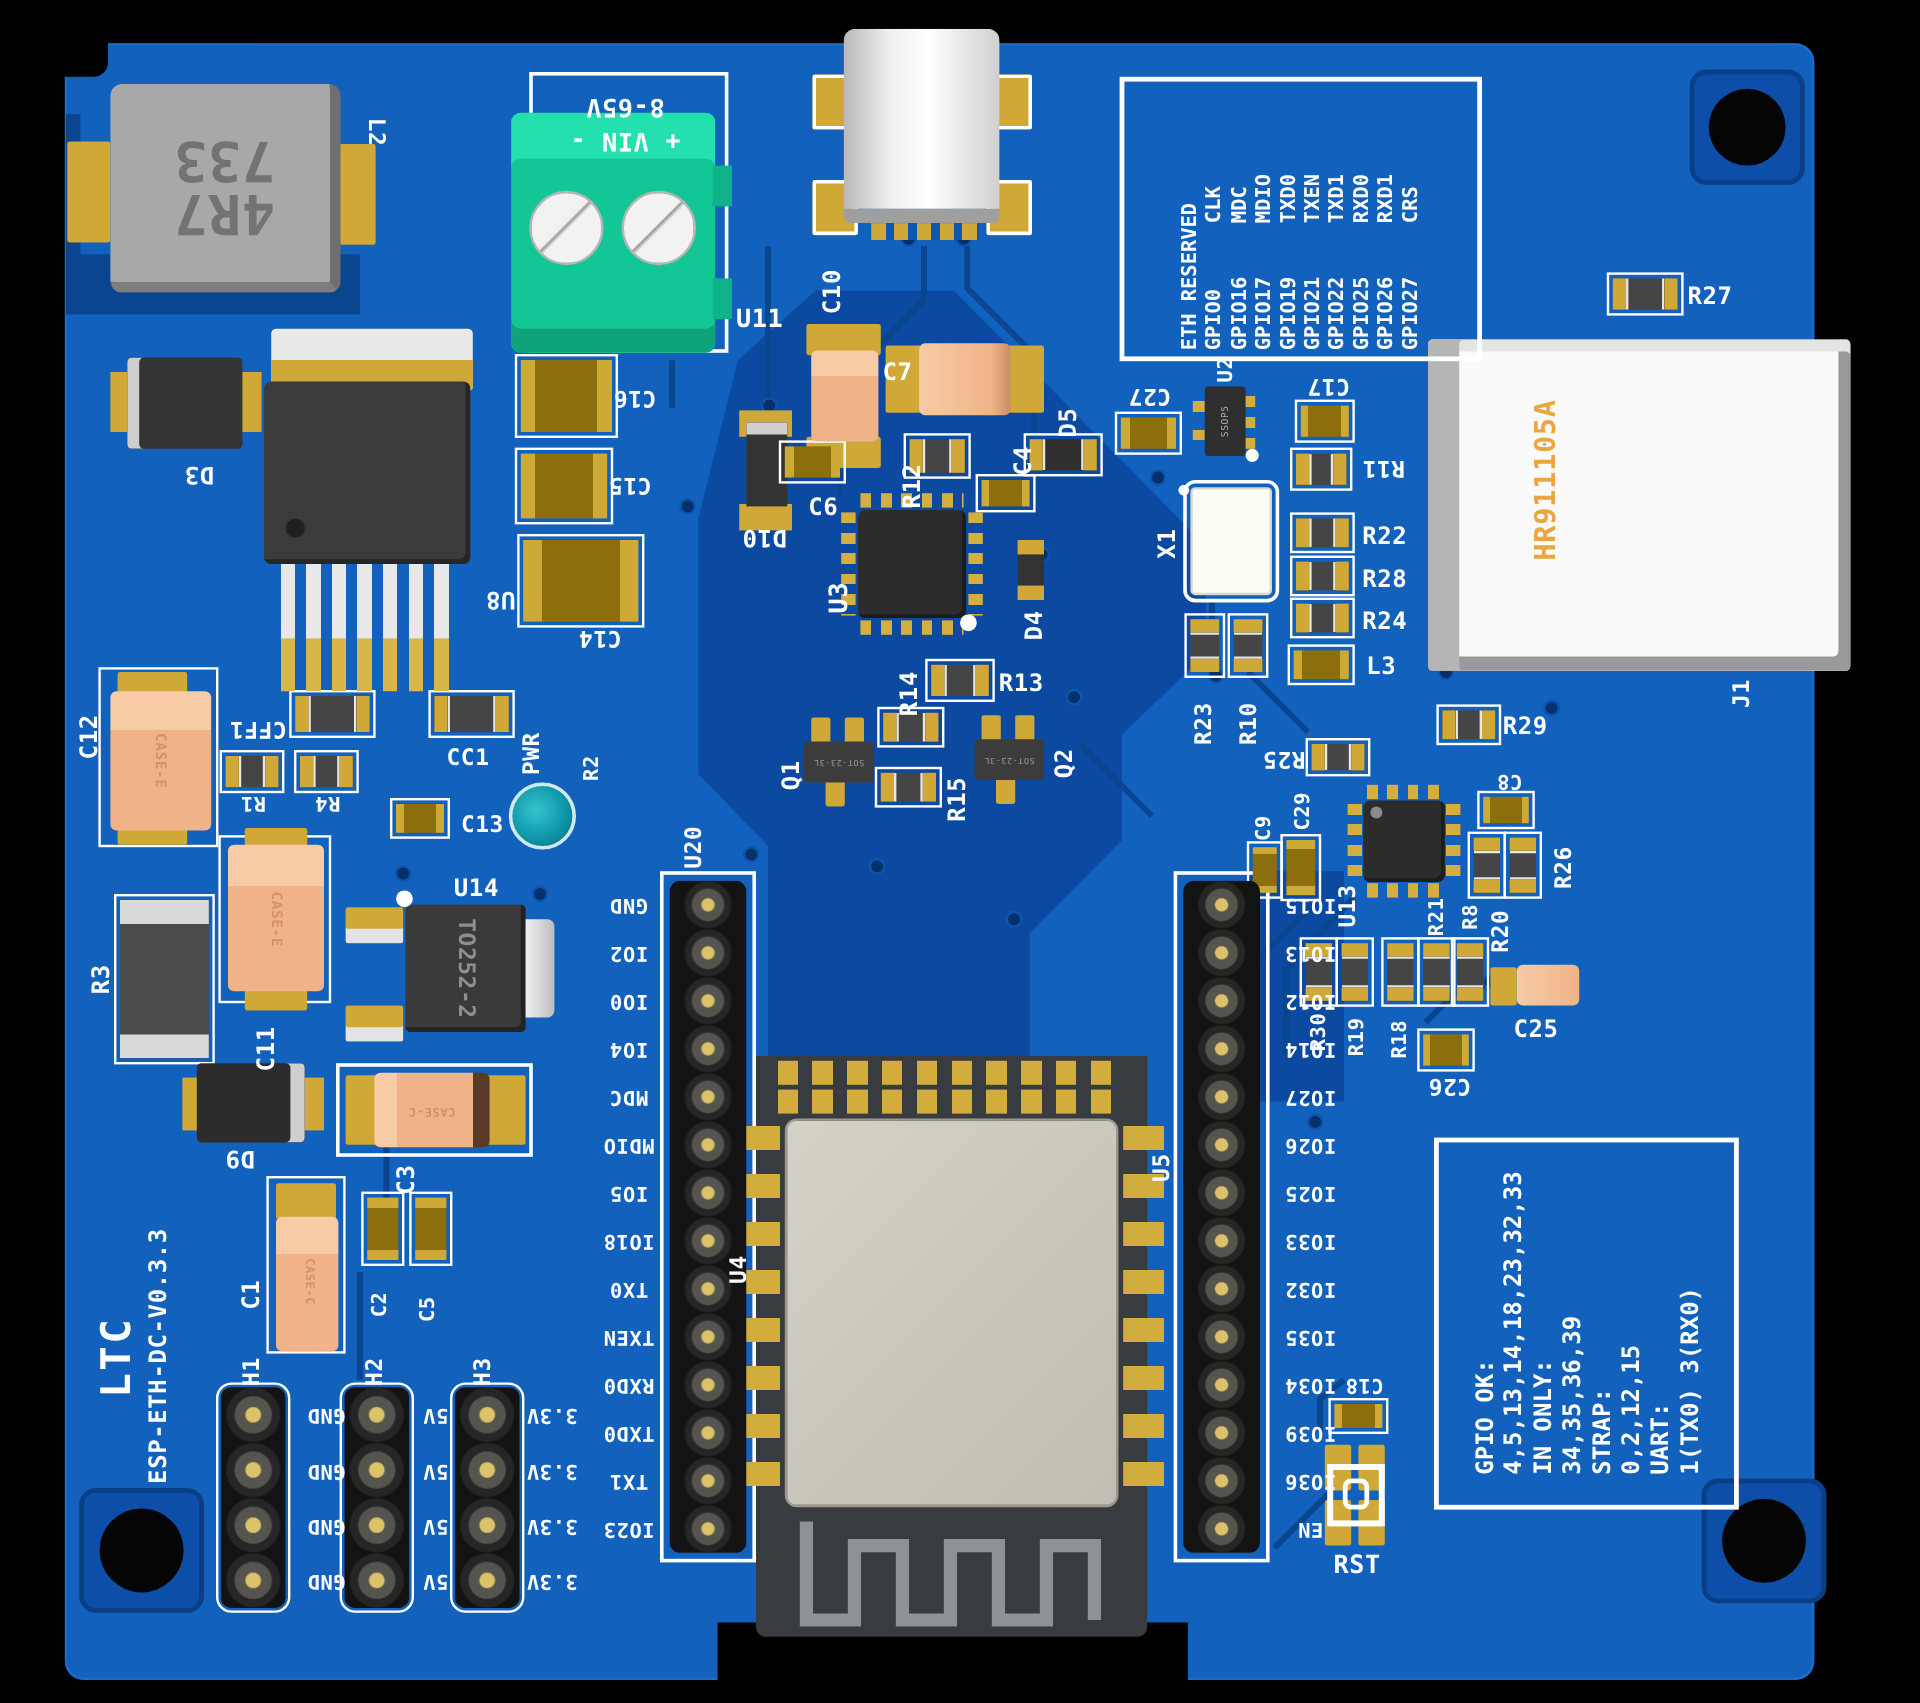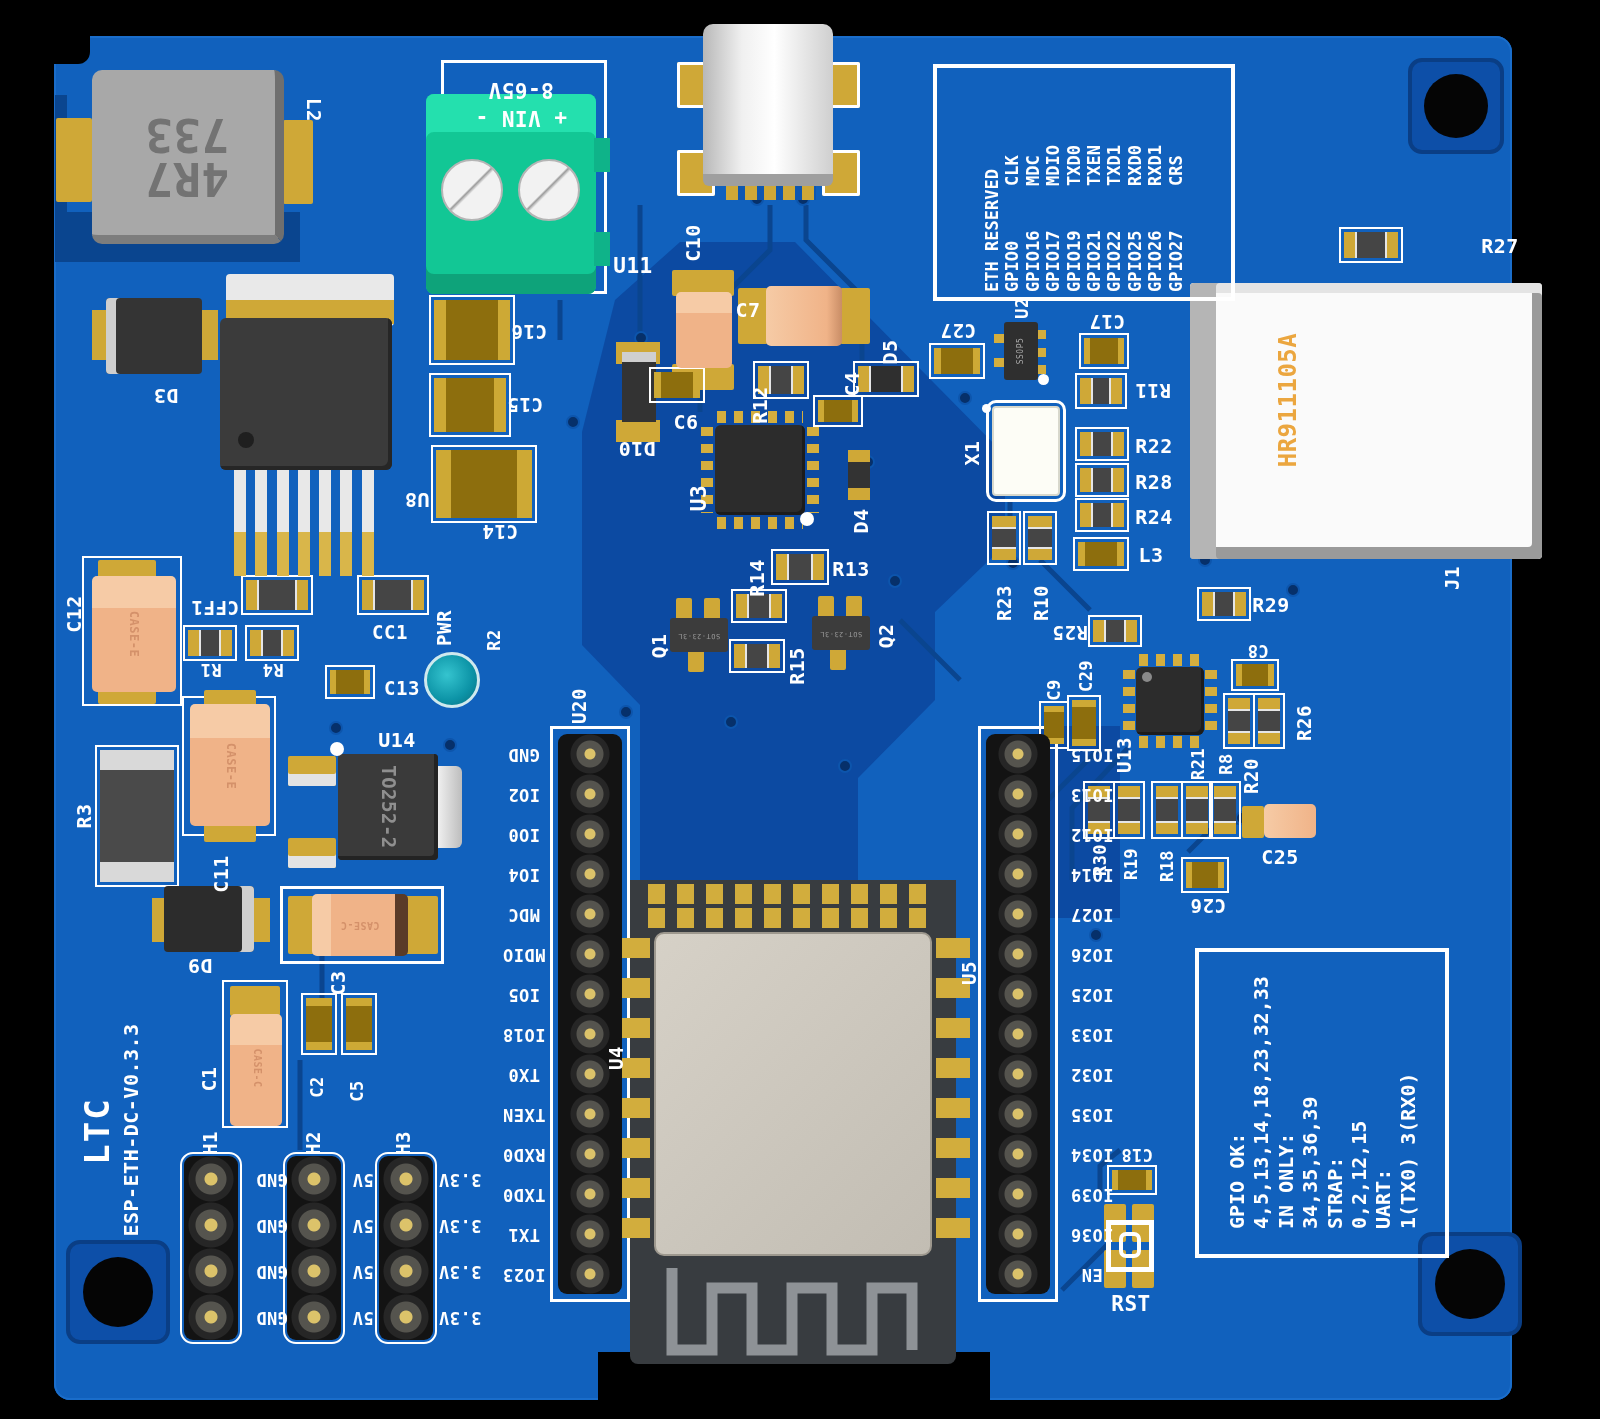--- a/index.html
+++ b/index.html
@@ -151,21 +151,21 @@
           <span>RXD1</span>
         </div>
       <div style="display:flex">
           <span style="width:106px">GPIO27</span>
           <span>CRS</span>
         </div>
     </div>
   </div>
 
   <i class="res part" style="left:1344px;top:232px;width:54px;height:26px"></i>
-  <b class="lbl" style="left:1500px;top:246px">R27</b>
+  <b class="lbl" style="left:1425px;top:246px">R27</b>
 
   <i class="part" style="left:1190px;top:283px;width:352px;height:276px;background:#fafafa;border-radius:4px;box-shadow:inset 26px 0 0 #b5b5b5, inset 0 10px 0 #e4e4e4, inset -10px -12px 0 #9a9a9a;z-index:14"></i>
   <b class="lbl r90 s24" style="left:1288px;top:400px;color:#eba63f;z-index:15">HR911105A</b>
   <b class="lbl r90 s19" style="left:1452px;top:578px">J1</b>
 
   <i class="part" style="left:92px;top:310px;width:22px;height:50px;background:#cfa837"></i>
   <i class="part" style="left:196px;top:310px;width:22px;height:50px;background:#cfa837"></i>
   <i class="part" style="left:106px;top:298px;width:96px;height:76px;background:#343434;border-radius:4px;box-shadow:inset 10px 0 0 #cfcfcf"></i>
   <b class="lbl r180" style="left:166px;top:396px">D3</b>
 

